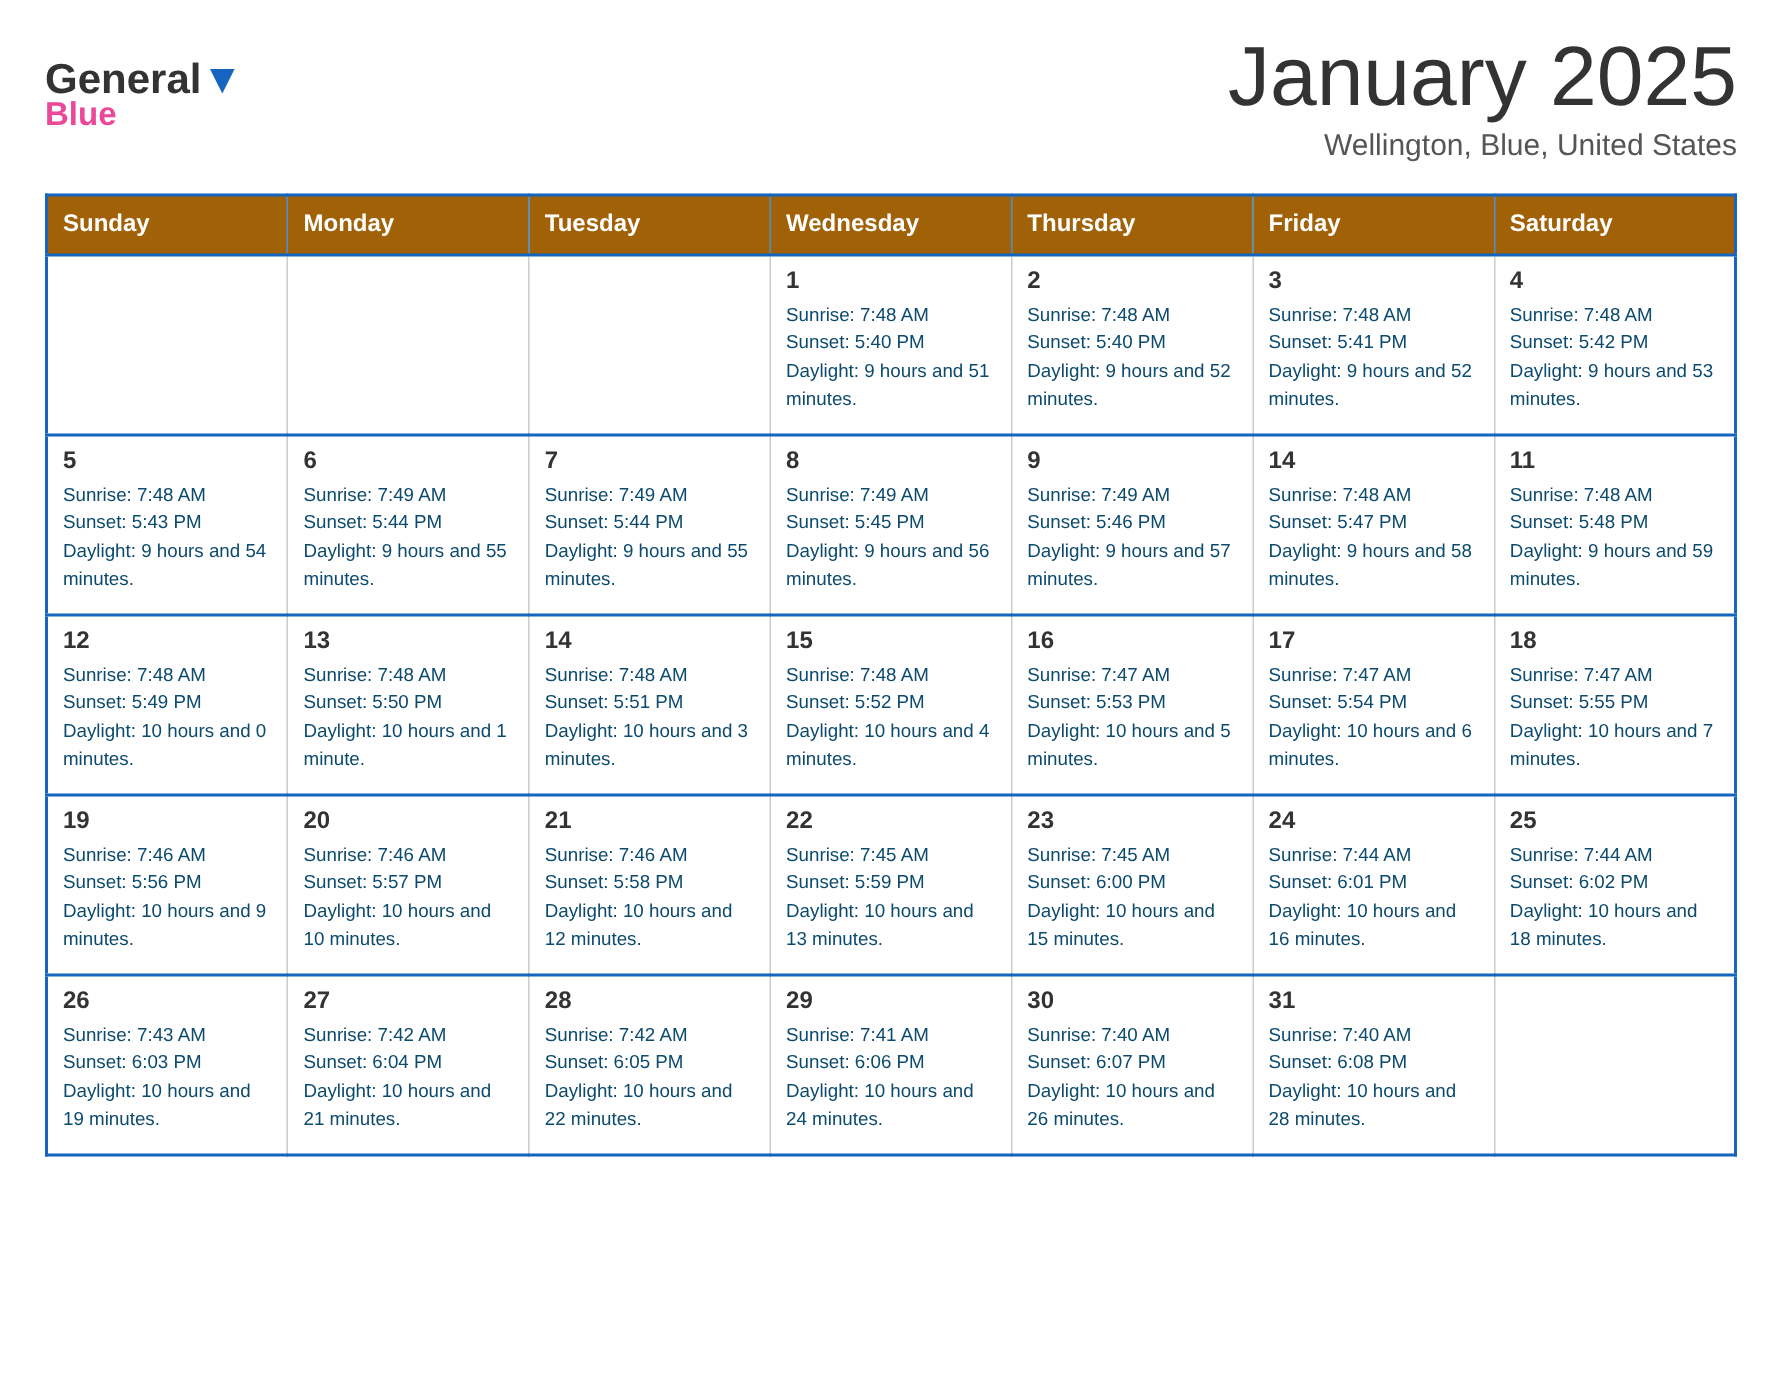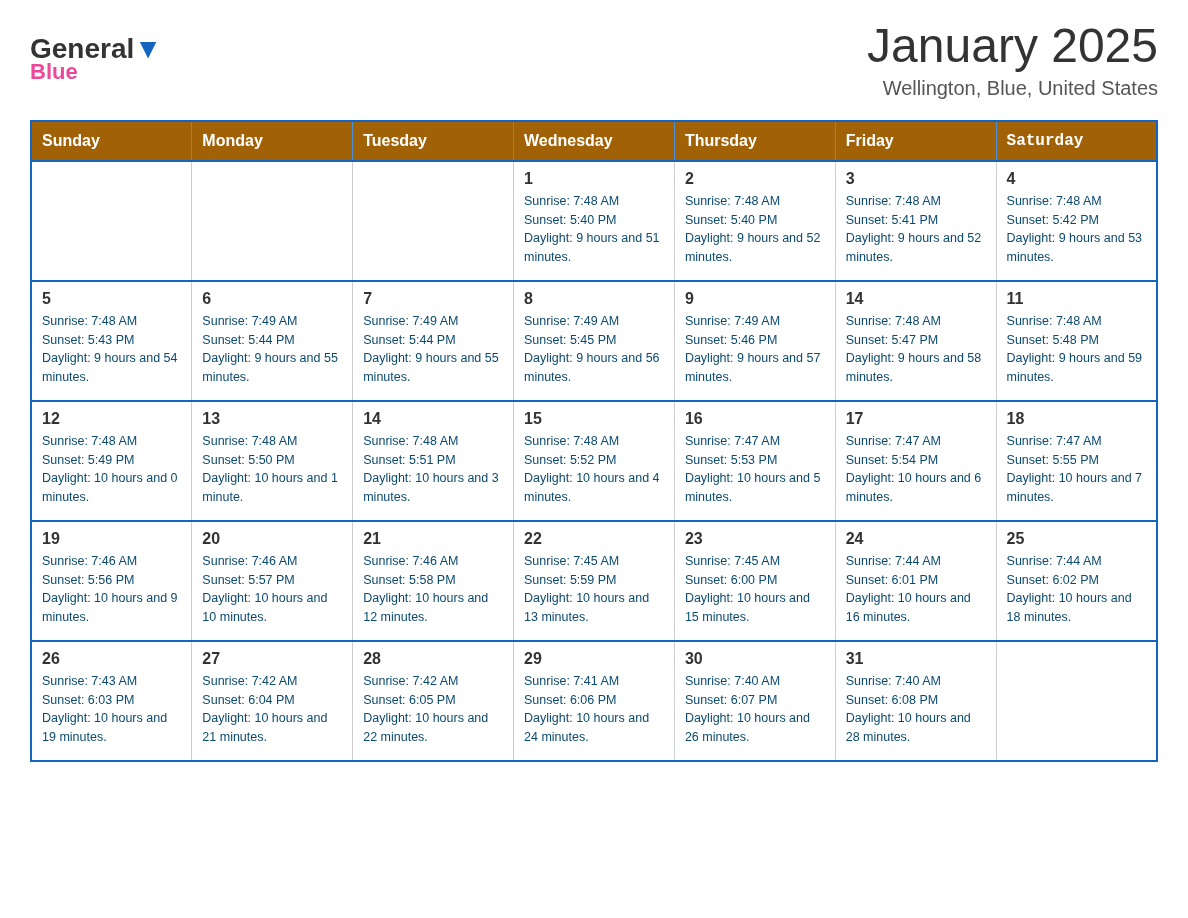--- a/index.html
+++ b/index.html
@@ -35,21 +35,21 @@
     .logo-blue {
       font-size: 22px;
       font-weight: bold;
       color: #ec4899;
       margin-top: -4px;
     }
     .title-area {
       text-align: right;
     }
     .month-title {
-      font-size: 48px;
+      font-size: 56px;
       font-weight: normal;
       color: #333;
       line-height: 1.1;
       margin-left: 26px;
     }
     .location {
       font-size: 20px;
       color: #555;
       margin-top: 4px;
     }
@@ -62,21 +62,20 @@
       background-color: #a16207;
       color: #ffffff;
       font-size: 16px;
       font-weight: bold;
       padding: 10px 10px;
       text-align: left;
       border-right: 1px solid #4a90d9;
     }
     .calendar thead tr th:last-child {
       border-right: none;
-      font-family: Liberation Mono, monospace;
     }
     .calendar tbody tr {
       border-top: 2px solid #1565c0;
     }
     .calendar tbody tr td {
       vertical-align: top;
       padding: 8px 10px;
       font-size: 13px;
       color: #333;
       border-right: 1px solid #ccc;

